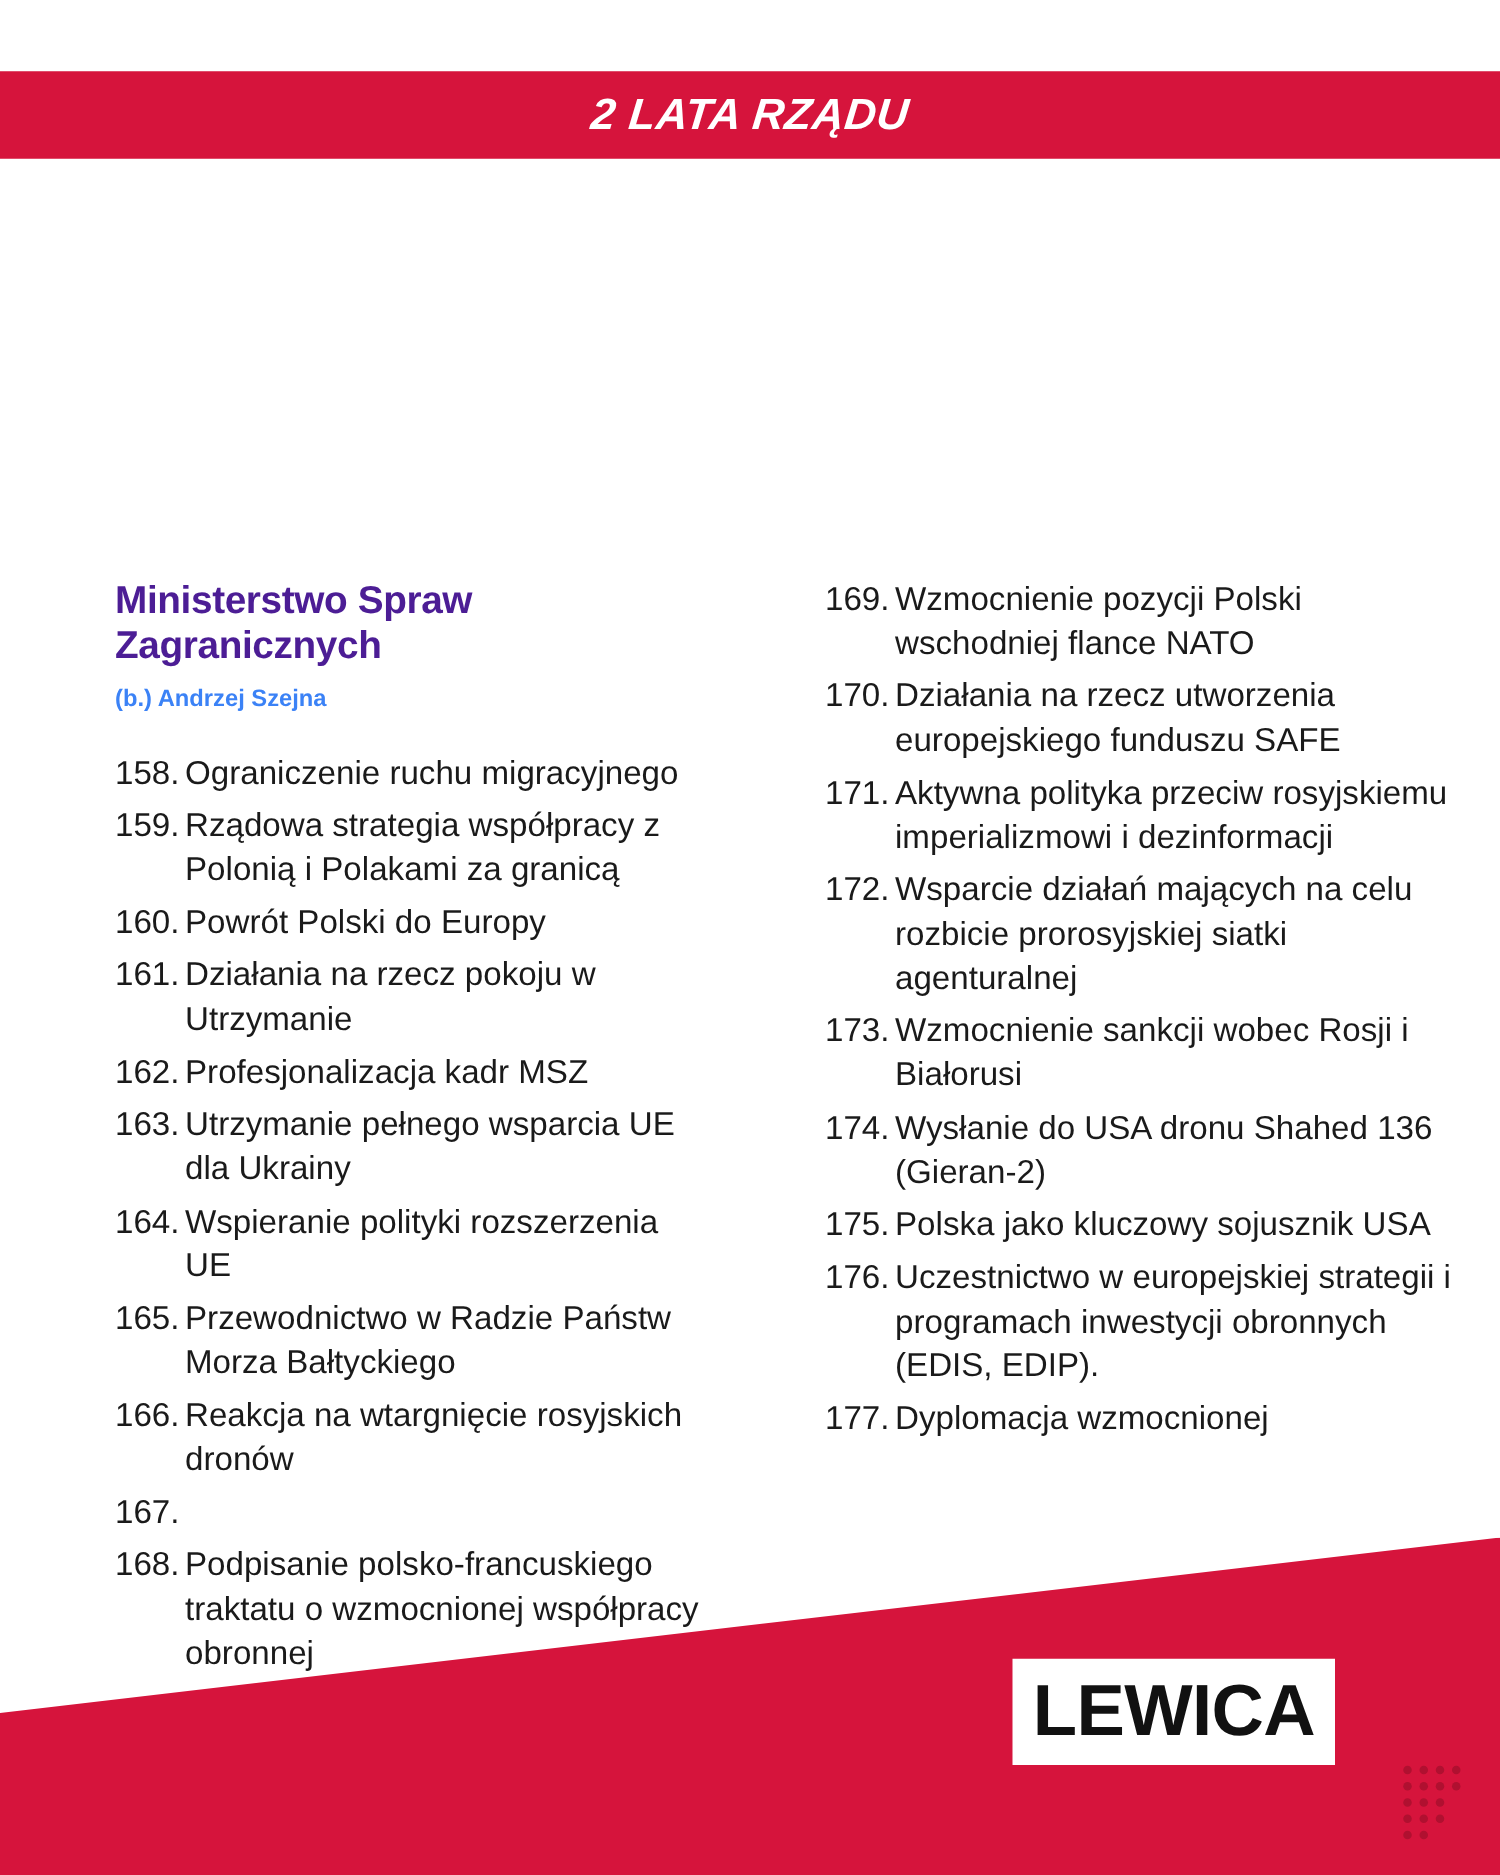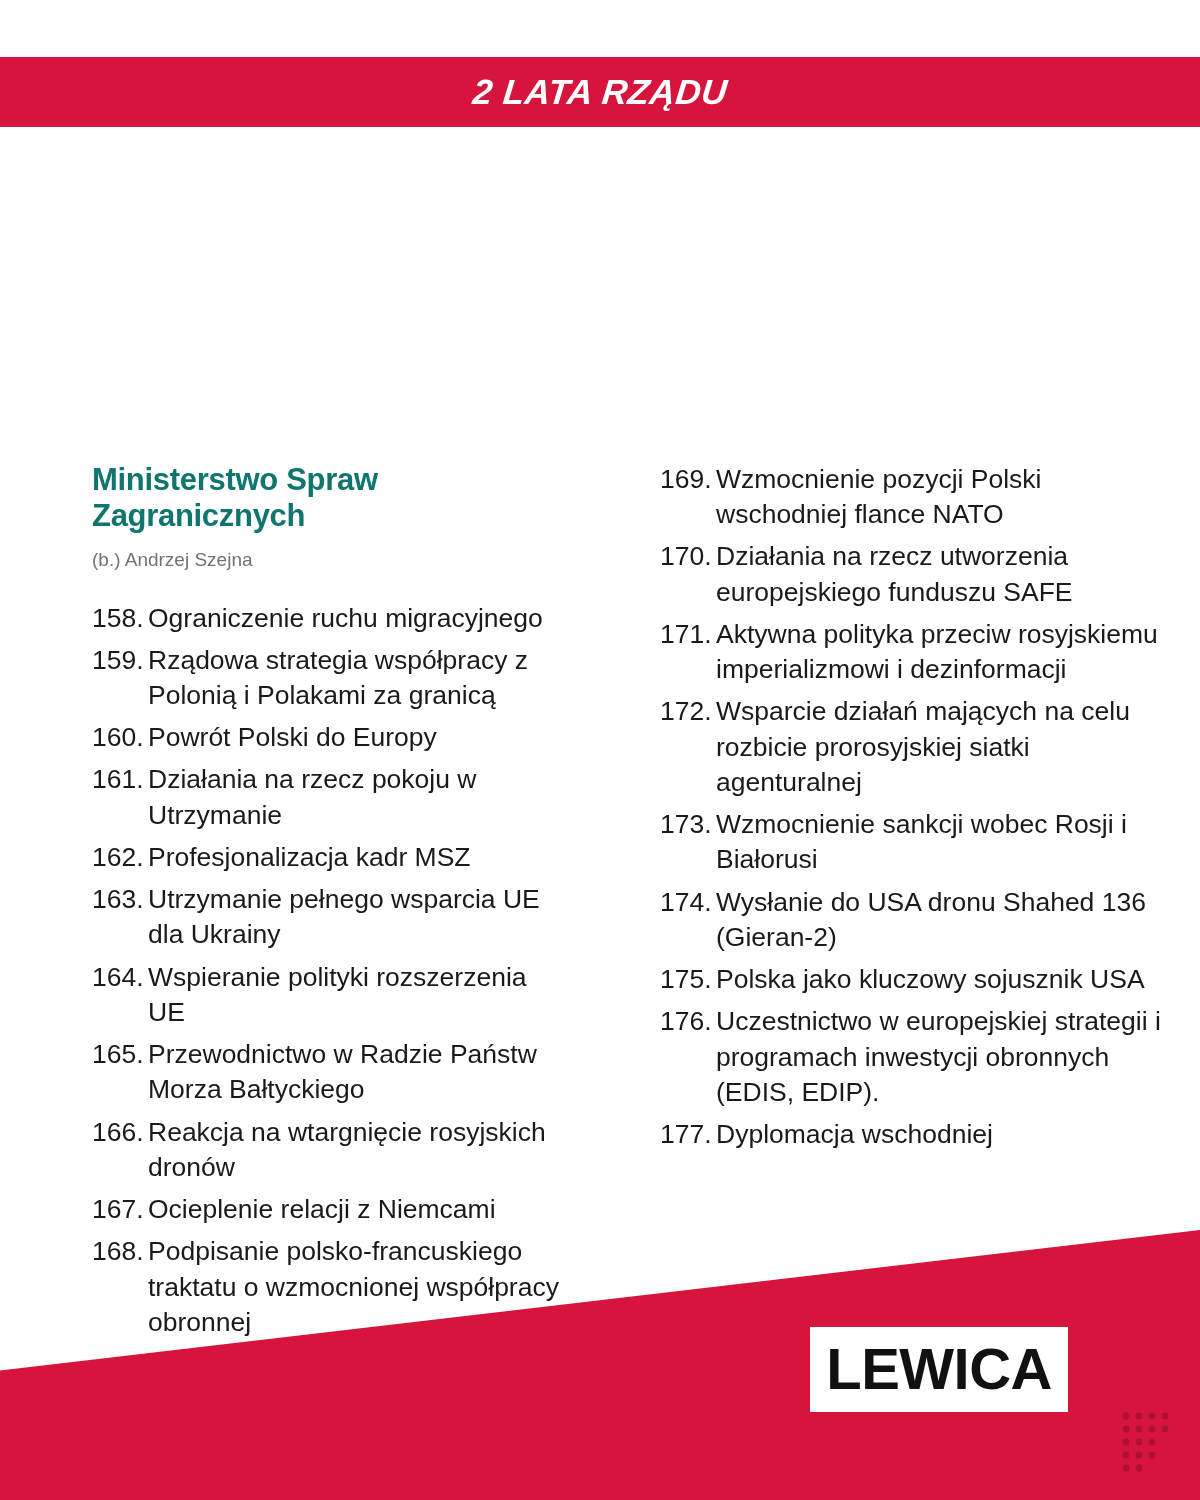--- a/index.html
+++ b/index.html
@@ -85,30 +85,30 @@
     padding-left: 92px;
     box-sizing: border-box;
   }
   .col-right {
     width: 630px;
     padding-left: 90px;
     padding-right: 24px;
     box-sizing: border-box;
   }
   .ministry {
-    color: #0f766e;
+    color: #4c1d95;
     font-size: 31px;
     font-weight: bold;
     line-height: 1.17;
     letter-spacing: -0.3px;
   }
   .minister {
-    color: #737373;
+    color: #3b82f6;
     font-size: 19px;
-    font-weight: normal;
+    font-weight: bold;
     margin-top: 14px;
   }
   ul.items {
     list-style: none;
     margin: 0;
     padding: 0;
   }
   .col-left ul.items {
     margin-top: 30px;
   }
@@ -212,21 +212,20 @@
         <li class="item">
             <span class="num">165.</span>
             <span class="txt">Przewodnictwo w Radzie Państw Morza Bałtyckiego</span>
           </li>
         <li class="item">
             <span class="num">166.</span>
             <span class="txt">Reakcja na wtargnięcie rosyjskich dronów</span>
           </li>
         <li class="item">
             <span class="num">167.</span>
-            <span class="txt">Ocieplenie relacji z Niemcami</span>
           </li>
         <li class="item">
             <span class="num">168.</span>
             <span class="txt">Podpisanie polsko-francuskiego traktatu o wzmocnionej współpracy obronnej</span>
           </li>
       </ul>
     </div>
 
     <div class="col-right">
       <ul class="items">
@@ -257,21 +256,21 @@
         <li class="item">
             <span class="num">175.</span>
             <span class="txt">Polska jako kluczowy sojusznik USA</span>
           </li>
         <li class="item">
             <span class="num">176.</span>
             <span class="txt">Uczestnictwo w europejskiej strategii i programach inwestycji obronnych (EDIS, EDIP).</span>
           </li>
         <li class="item">
             <span class="num">177.</span>
-            <span class="txt">Dyplomacja wschodniej</span>
+            <span class="txt">Dyplomacja wzmocnionej</span>
           </li>
       </ul>
     </div>
 
   </div>
 
   <div class="bottom-shape"></div>
 
   <div class="logo-box">
     <div class="logo-text">LEWICA</div>

